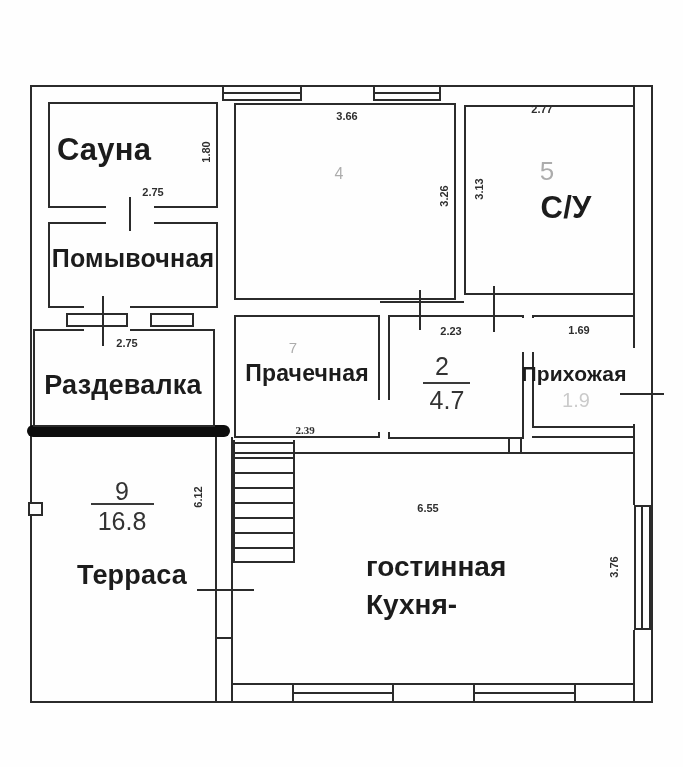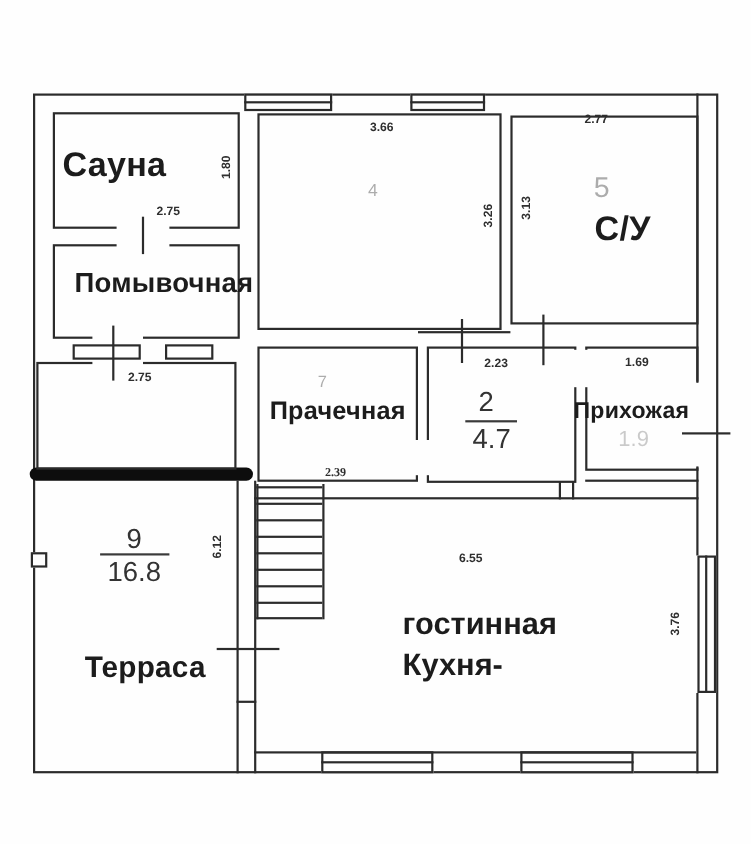--- a/index.html
+++ b/index.html
@@ -98,29 +98,30 @@
   <div class="wall" style="left:493px;top:286px;width:2px;height:46px;"></div>
   <div class="wall" style="left:620px;top:393px;width:44px;height:2px;"></div>
   <div class="wall" style="left:380px;top:301px;width:84px;height:2px;"></div>
 
   <div class="box" style="left:28px;top:502px;width:15px;height:14px;background:#fefefe;"></div>
 
   <div class="room-label" style="left:104px;top:150px;font-size:31px;">Сауна</div>
   <div class="dim v" style="left:206px;top:152px;">1.80</div>
   <div class="dim" style="left:153px;top:192px;">2.75</div>
 
-  <div class="room-label" style="left:133px;top:258px;font-size:25px;margin-left:16px;">Помывочная</div>
+  <div class="room-label" style="left:133px;top:258px;font-size:25px;">Помывочная</div>
 
   <div class="dim" style="left:127px;top:343px;">2.75</div>
+  <div class="room-label" style="left:123px;top:385px;font-size:27px;">Раздевалка</div>
 
   <div class="num" style="left:122px;top:491px;">9</div>
   <div class="fracline" style="left:91px;top:503px;width:63px;"></div>
   <div class="num" style="left:122px;top:521px;">16.8</div>
   <div class="dim v" style="left:198px;top:497px;">6.12</div>
-  <div class="room-label" style="left:132px;top:607px;font-size:27px;">Терраса</div>
+  <div class="room-label" style="left:132px;top:575px;font-size:27px;">Терраса</div>
 
   <div class="dim" style="left:347px;top:116px;">3.66</div>
   <div class="num faint" style="left:339px;top:174px;font-size:16px;">4</div>
   <div class="dim v" style="left:444px;top:196px;">3.26</div>
 
   <div class="dim" style="left:542px;top:109px;">2.77</div>
   <div class="dim v" style="left:479px;top:189px;">3.13</div>
   <div class="num faint" style="left:547px;top:171px;font-size:26px;">5</div>
   <div class="room-label" style="left:566px;top:208px;font-size:31px;">С/У</div>
 

